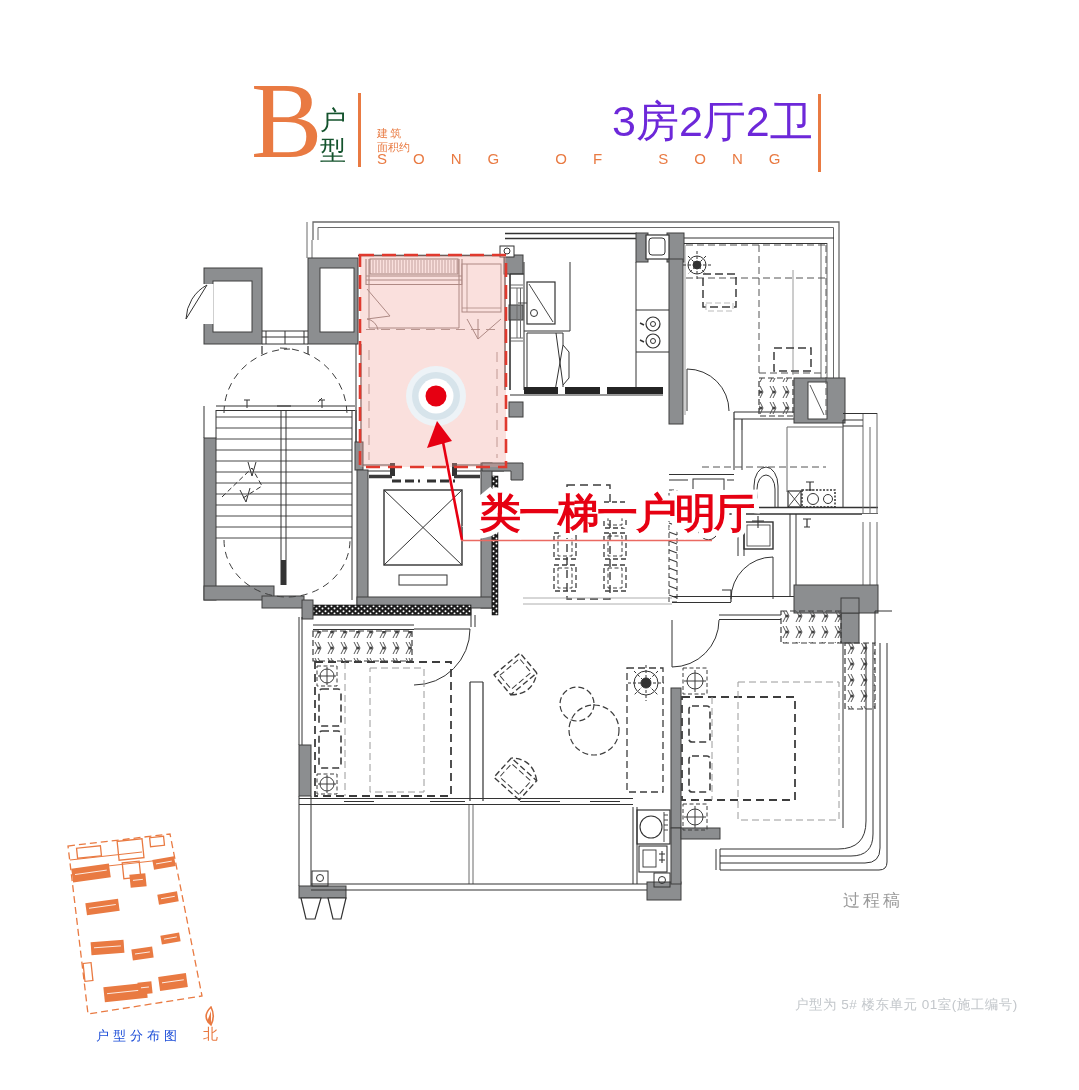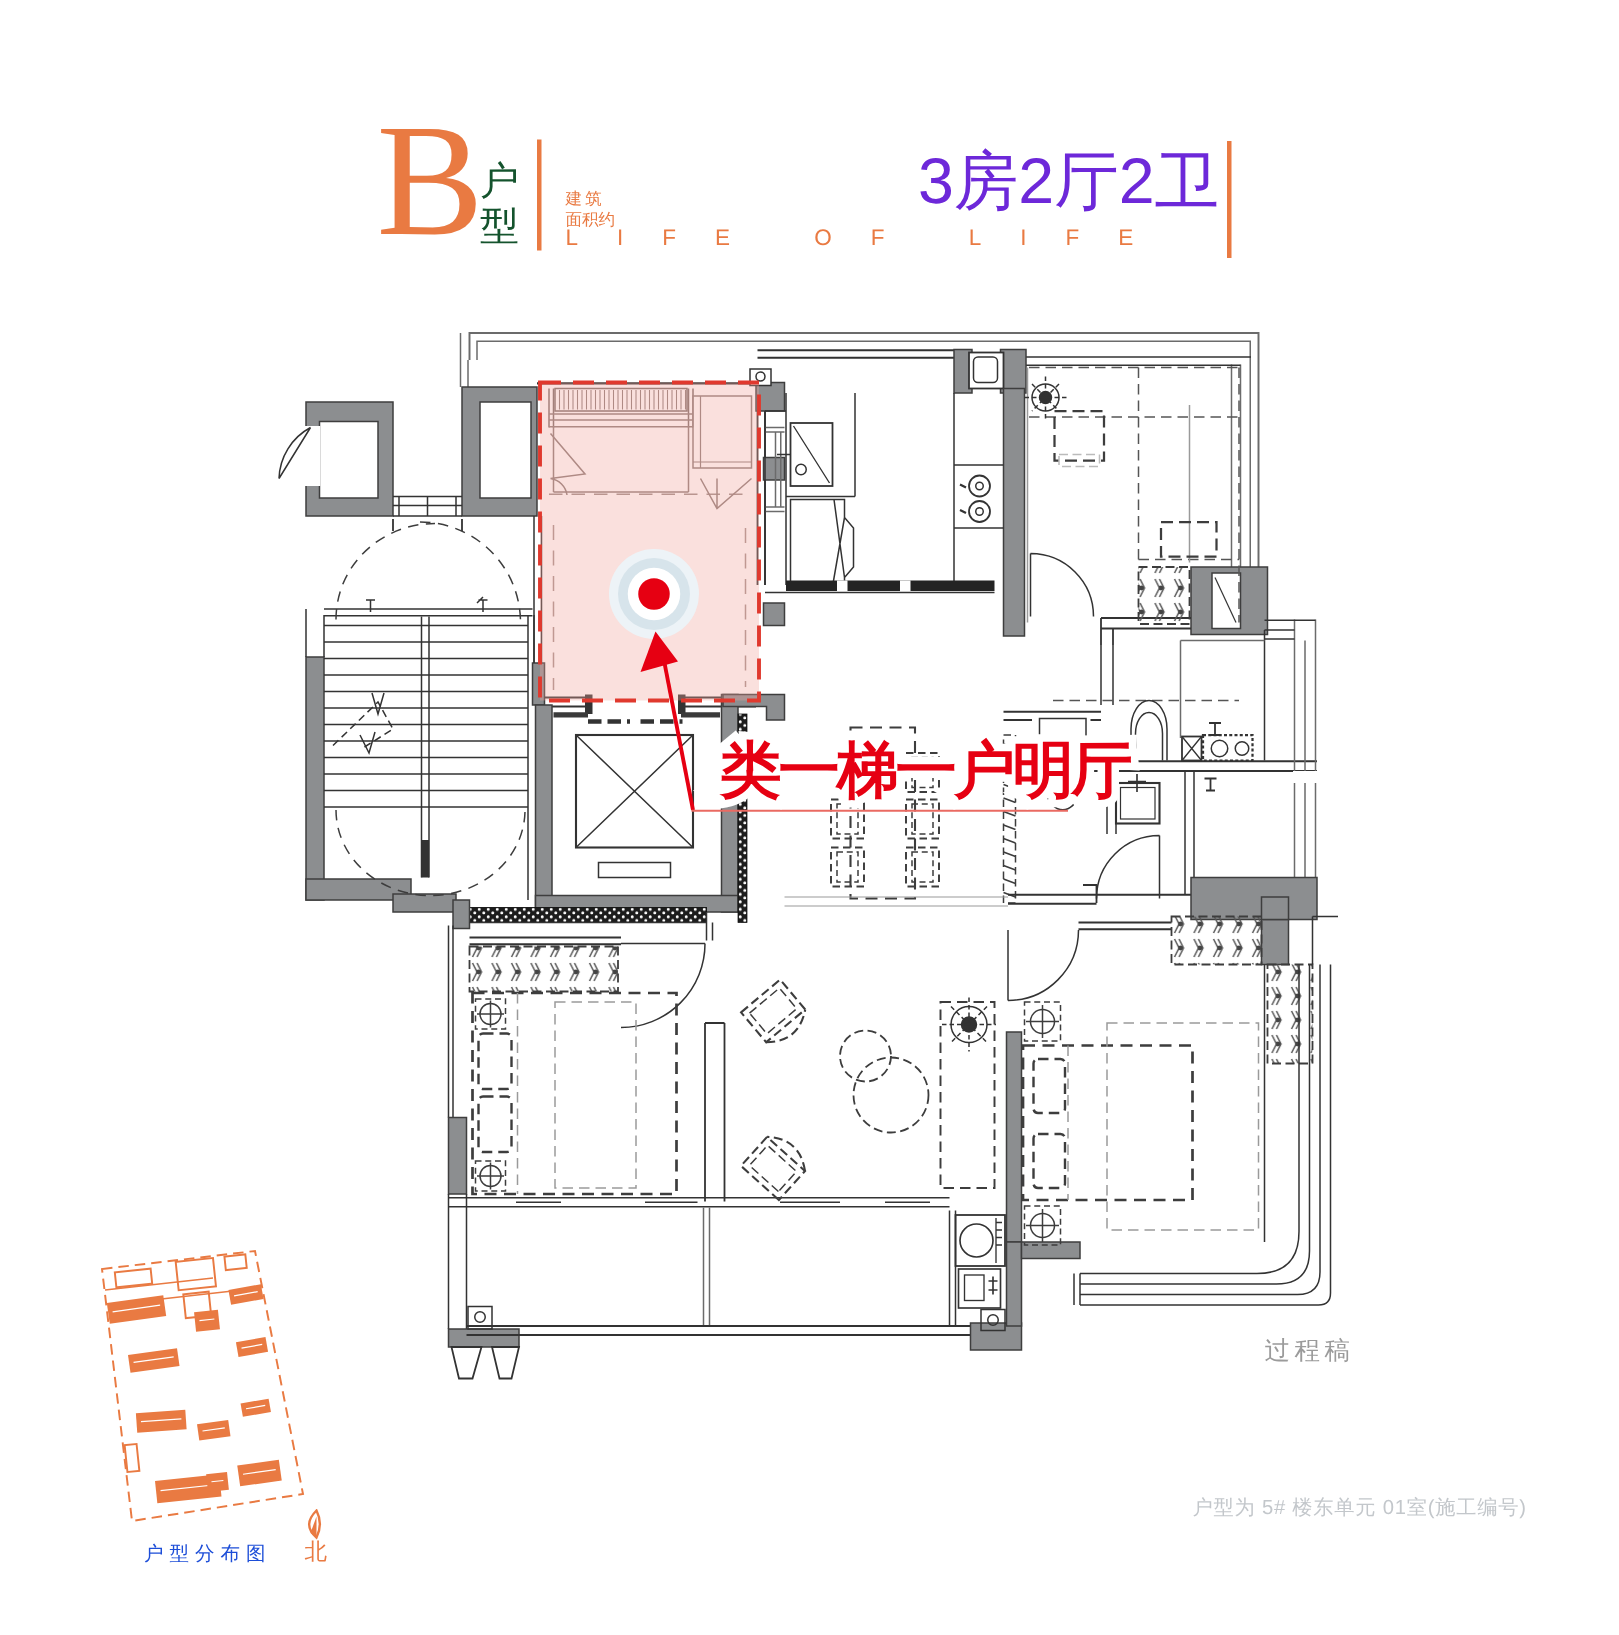--- a/index.html
+++ b/index.html
@@ -12,21 +12,21 @@
 
   <div style="position:absolute;left:320px;top:105px;width:30px;font-family:'Liberation Sans',sans-serif;font-size:26px;line-height:30px;color:#14532d;">户型</div>
 
   <div style="position:absolute;left:358px;top:93px;width:2.5px;height:74px;background:#E97A42;"></div>
 
   <div style="position:absolute;left:377px;top:109px;font-family:'Liberation Sans',sans-serif;font-size:11px;line-height:14px;color:#E97A42;margin-top:17px;">建 筑<br>面积约</div>
 
 
   <div style="position:absolute;left:612px;top:100px;font-family:'Liberation Sans',sans-serif;color:#6d28d9;font-size:43px;line-height:1;">3房2厅2卫</div>
 
-  <div style="position:absolute;left:377px;top:150px;font-family:'Liberation Sans',sans-serif;color:#E97A42;font-size:15px;letter-spacing:26px;">LIFE OF LIFE</div>
+  <div style="position:absolute;left:377px;top:150px;font-family:'Liberation Sans',sans-serif;color:#E97A42;font-size:15px;letter-spacing:26px;">SONG OF SONG</div>
 
   <div style="position:absolute;left:818px;top:94px;width:2.5px;height:78px;background:#E97A42;"></div>
 </div>
 
 <svg width="1079" height="1090" viewBox="0 0 1079 1090" xmlns="http://www.w3.org/2000/svg" style="position:absolute;left:0;top:0;">
     <defs>
       <pattern id="feather" width="13" height="16" patternUnits="userSpaceOnUse">
         <path d="M3,2 L6,8 L3,14 M6,2 L9,8 L6,14" stroke="#555" stroke-width="1" fill="none"></path>
         <circle cx="7" cy="8" r="1.6" fill="#444"></circle>
       </pattern>

